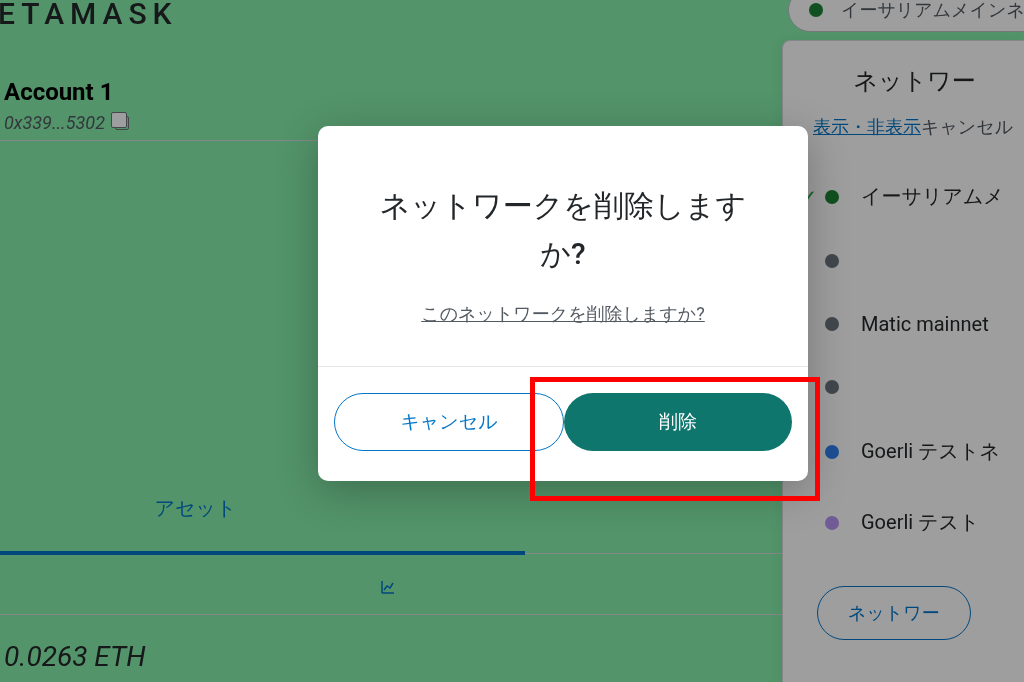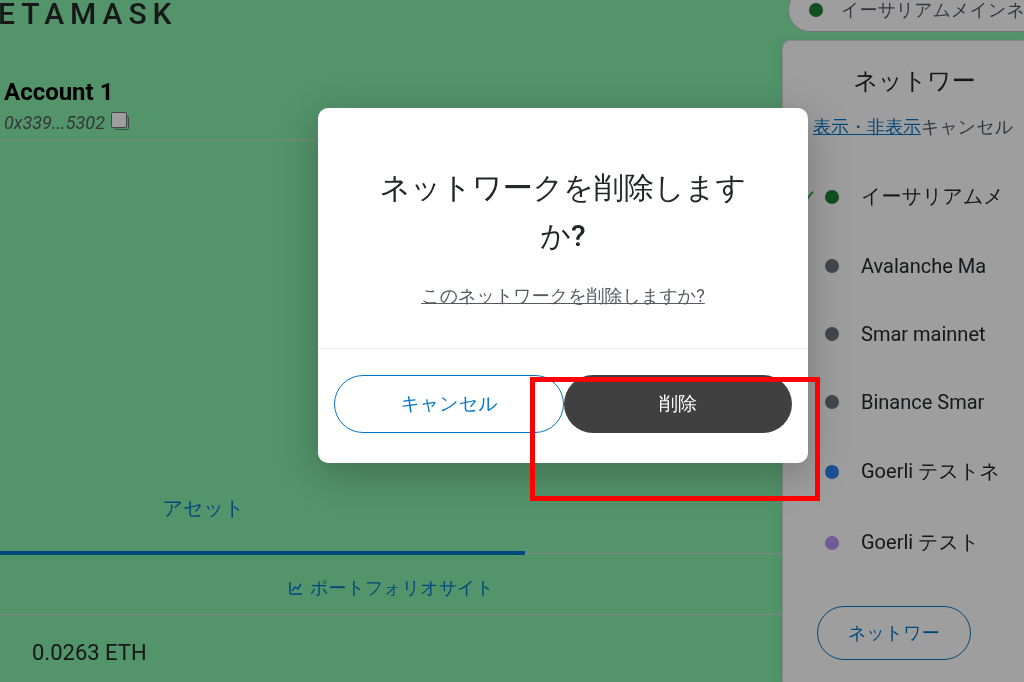--- a/index.html
+++ b/index.html
@@ -76,21 +76,21 @@
       top: 140px;
       left: 0;
       width: 782px;
       height: 1px;
       background: #d6d9dc;
     }
 
     .tabs-row {
       position: absolute;
       top: 495px;
-      left: 8px;
+      left: 0;
       width: 782px;
       display: flex;
     }
     .tab {
       flex: 1;
       text-align: center;
       font-size: 20px;
       padding-bottom: 28px;
       color: #535a61;
     }
@@ -131,23 +131,24 @@
       position: absolute;
       top: 614px;
       left: 0;
       width: 782px;
       height: 1px;
       background: #d6d9dc;
     }
     .balance-row {
       position: absolute;
       top: 640px;
-      left: 32px;
-      font-size: 22px;
-      color: #24272a;
+      left: 4px;
+      font-size: 28px;
+      color: #24272a;
+      font-style: italic;
     }
 
     
     .network-pill {
       position: absolute;
       top: -12px;
       left: 788px;
       right: -40px;
       height: 44px;
       border: 1px solid #bbc0c5;
@@ -227,21 +228,21 @@
     
     .dim {
       position: absolute;
       inset: 0;
       background: rgba(0,0,0,0.38);
     }
 
     
     .modal {
       position: absolute;
-      top: 108px;
+      top: 126px;
       left: 318px;
       width: 490px;
       background: #fff;
       border-radius: 10px;
       box-shadow: 0 10px 40px rgba(0,0,0,0.25);
       overflow: visible;
     }
     .modal-title {
       font-size: 30px;
       font-weight: 500;
@@ -272,21 +273,21 @@
       font-size: 19px;
       font-weight: 500;
       cursor: pointer;
     }
     .btn-secondary {
       border: 1.5px solid #0376c9;
       color: #0376c9;
       background: #fff;
     }
     .btn-danger {
-      background: #404040;
+      background: #0f766e;
       color: #fff;
       border: none;
     }
     .highlight-box {
       position: absolute;
       top: 377px;
       left: 530px;
       width: 290px;
       height: 124px;
       border: 5px solid #ff0000;
@@ -312,21 +313,21 @@
     <div class="tab active">アセット</div>
     <div class="tab"></div>
   </div>
   <div class="tab-underline-grey"></div>
   <div class="tab-underline"></div>
 
   <div class="portfolio-link">
     <svg width="16" height="16" viewBox="0 0 16 16" fill="none">
       <path d="M2 14 L2 2 M2 14 L14 14" stroke="#0376c9" stroke-width="1.5"></path>
       <path d="M4 11 L7 7 L10 9 L13 4" stroke="#0376c9" stroke-width="1.5" fill="none"></path>
-    </svg><span>ポートフォリオサイト</span>
+    </svg>
   </div>
   <div class="hr-bottom"></div>
   <div class="balance-row">0.0263 ETH</div>
 
   <div class="network-pill">
     <span class="dot" style="background:#1c8234"></span>
     <span>イーサリアムメインネッ</span>
   </div>
 
   <div class="network-panel">
@@ -337,31 +338,29 @@
 
     <div id="net-list">
         <div class="net-item">
           <span class="check">✓</span>
           <span class="dot" style="background: rgb(28, 130, 52);"></span>
           <span>イーサリアムメ</span>
         </div>
         <div class="net-item">
           <span class="check"></span>
           <span class="dot" style="background: rgb(106, 115, 125);"></span>
-          <span>Avalanche Ma</span>
         </div>
         <div class="net-item">
           <span class="check"></span>
           <span class="dot" style="background: rgb(106, 115, 125);"></span>
-          <span>Smar mainnet</span>
+          <span>Matic mainnet</span>
         </div>
         <div class="net-item">
           <span class="check"></span>
           <span class="dot" style="background: rgb(106, 115, 125);"></span>
-          <span>Binance Smar</span>
         </div>
         <div class="net-item">
           <span class="check"></span>
           <span class="dot" style="background: rgb(47, 128, 237);"></span>
           <span>Goerli テストネ</span>
         </div>
         <div class="net-item">
           <span class="check"></span>
           <span class="dot" style="background: rgb(183, 148, 244);"></span>
           <span>Goerli テスト</span>

